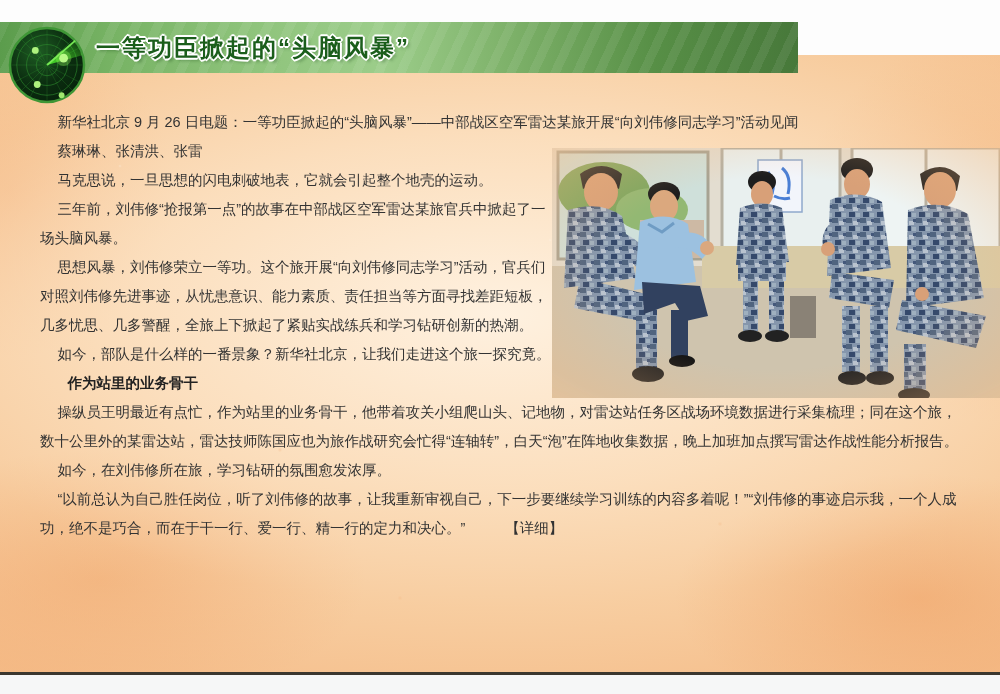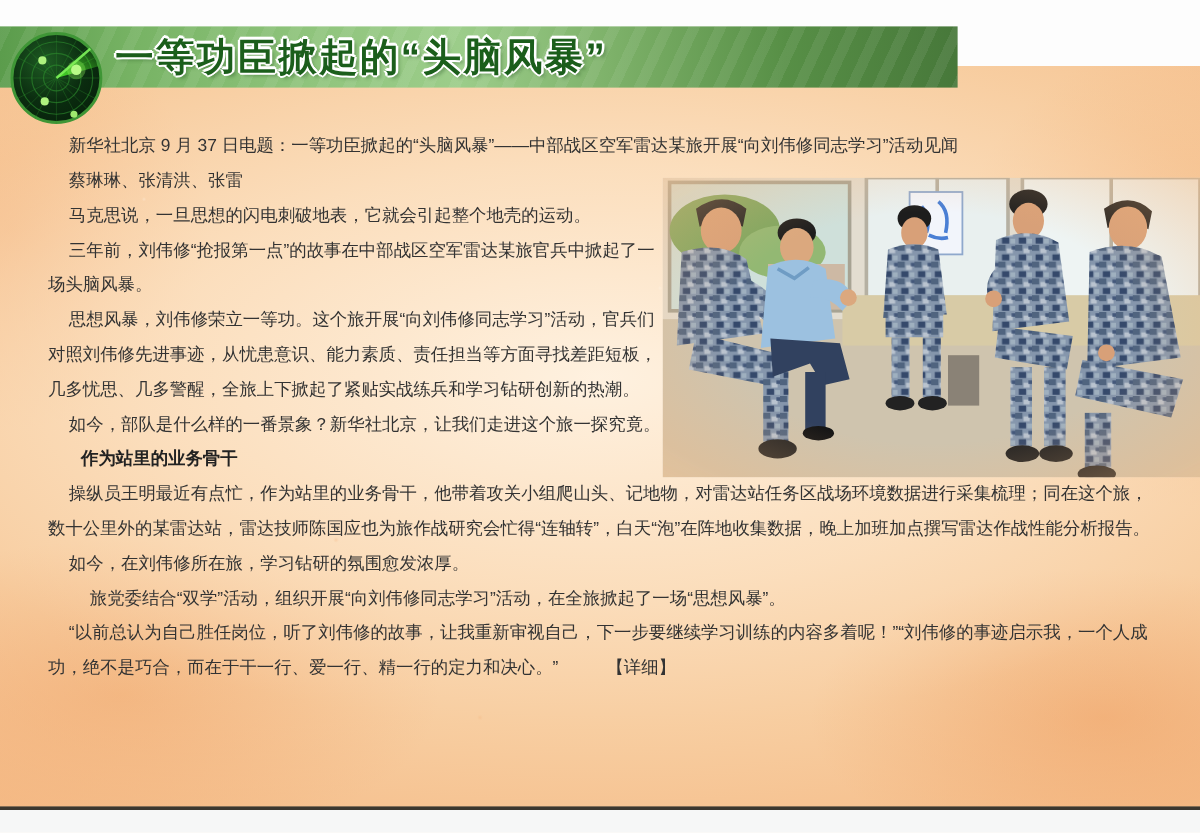--- a/index.html
+++ b/index.html
@@ -25,21 +25,21 @@
       radial-gradient(3px 3px at 88% 48%, rgba(255,255,255,.4), transparent 60%),
       radial-gradient(4px 4px at 40% 88%, rgba(240,165,105,.4), transparent 60%);}
 
   .footer-strip{position:absolute;left:0;bottom:0;width:1000px;height:19px;background:#f6f7f7;}
 
   
   .banner{position:absolute;left:0;top:22px;width:798px;height:51px;z-index:3;
     background:
       repeating-linear-gradient(115deg, rgba(255,255,255,.07) 0 9px, rgba(0,0,0,0) 9px 20px),
       linear-gradient(90deg,#5b9c4c 0%,#77b364 14%,#8fc47c 32%,#9ccd8a 48%,#7db169 64%,#578f46 82%,#47783a 100%);}
-  .banner-title{margin:0 0 0 96px;line-height:51px;font-size:32px;font-weight:bold;
+  .banner-title{margin:0 0 0 96px;line-height:51px;font-size:24px;font-weight:bold;
     letter-spacing:2px;color:#1b5e1b;
     text-shadow:-2px 0 #fff,2px 0 #fff,0 -2px #fff,0 2px #fff,-1px -1px #fff,1px -1px #fff,-1px 1px #fff,1px 1px #fff,3px 3px 3px rgba(20,70,20,.35);}
 
   .radar{position:absolute;left:8px;top:26px;width:78px;height:78px;z-index:4;}
 
   
   .photo{position:absolute;left:552px;top:148px;width:448px;height:250px;z-index:1;
     -webkit-mask-image:radial-gradient(118% 112% at 52% 50%, #000 55%, rgba(0,0,0,.85) 72%, transparent 97%);
     mask-image:radial-gradient(118% 112% at 52% 50%, #000 55%, rgba(0,0,0,.85) 72%, transparent 97%);}
 
@@ -153,32 +153,31 @@
         <path d="M350,152 l84,16 -10,32 -80,-18 z" fill="url(#camo)"></path>
         <rect x="352" y="196" width="22" height="54" fill="url(#camo)"></rect>
         <ellipse cx="362" cy="247" rx="16" ry="7" fill="#222"></ellipse>
       </g>
 
       <rect width="448" height="250" fill="url(#warmov)"></rect>
     </svg>
   </div>
 
   <div class="article">
-    <p class="p-indent">新华社北京 9 月 37 日电题：一等功臣掀起的“头脑风暴”——中部战区空军雷达某旅开展“向刘伟修同志学习”活动见闻</p>
+    <p class="p-indent">新华社北京 9 月 26 日电题：一等功臣掀起的“头脑风暴”——中部战区空军雷达某旅开展“向刘伟修同志学习”活动见闻</p>
     <div class="upper">
       <p class="p-indent">蔡琳琳、张清洪、张雷</p>
       <p class="p-indent">马克思说，一旦思想的闪电刺破地表，它就会引起整个地壳的运动。</p>
       <p class="p-indent">三年前，刘伟修“抢报第一点”的故事在中部战区空军雷达某旅官兵中掀起了一场头脑风暴。</p>
       <p class="p-indent">思想风暴，刘伟修荣立一等功。这个旅开展“向刘伟修同志学习”活动，官兵们对照刘伟修先进事迹，从忧患意识、能力素质、责任担当等方面寻找差距短板，几多忧思、几多警醒，全旅上下掀起了紧贴实战练兵和学习钻研创新的热潮。</p>
       <p class="p-indent">如今，部队是什么样的一番景象？新华社北京，让我们走进这个旅一探究竟。</p>
       <p class="subheading">作为站里的业务骨干</p>
     </div>
     <p class="p-indent">操纵员王明最近有点忙，作为站里的业务骨干，他带着攻关小组爬山头、记地物，对雷达站任务区战场环境数据进行采集梳理；同在这个旅，数十公里外的某雷达站，雷达技师陈国应也为旅作战研究会忙得“连轴转”，白天“泡”在阵地收集数据，晚上加班加点撰写雷达作战性能分析报告。</p>
     <p class="p-indent">如今，在刘伟修所在旅，学习钻研的氛围愈发浓厚。</p>
-    <p class="p-indent-deep">旅党委结合“双学”活动，组织开展“向刘伟修同志学习”活动，在全旅掀起了一场“思想风暴”。</p>
     <p class="p-indent"><span>“以前总认为自己胜任岗位，听了刘伟修的故事，让我重新审视自己，下一步要继续学习训练的内容多着呢！”“刘伟修的事迹启示我，一个人成功，绝不是巧合，而在于干一行、爱一行、精一行的定力和决心。”</span><a class="detail-link">【详细】</a></p>
   </div>
 
   <div class="banner">
     <h1 class="banner-title">一等功臣掀起的“头脑风暴”</h1>
   </div>
 
   <div class="radar">
     <svg width="78" height="78" viewBox="0 0 80 80">
       <defs>

